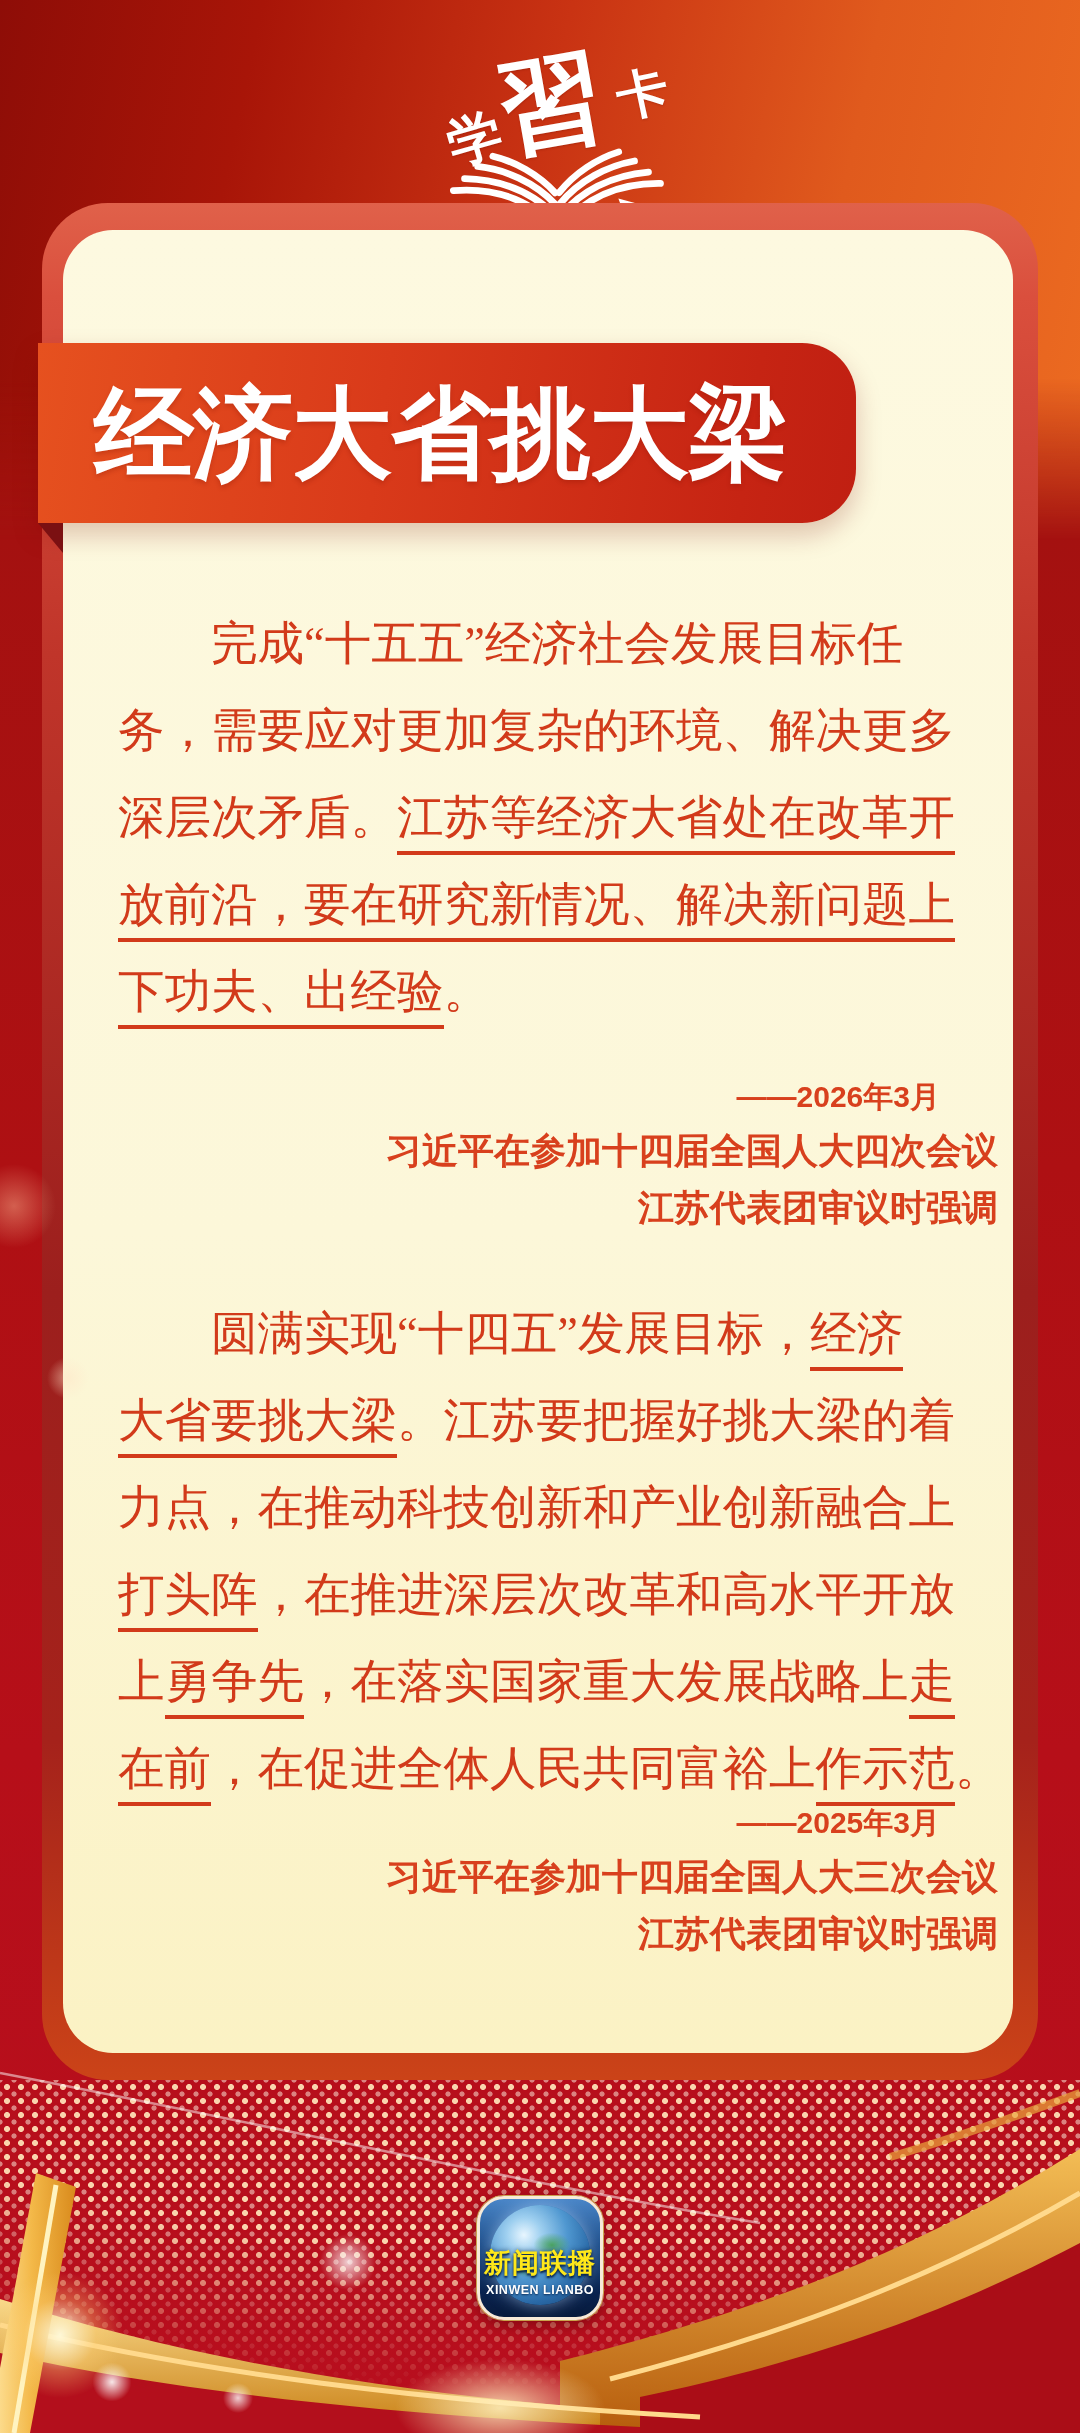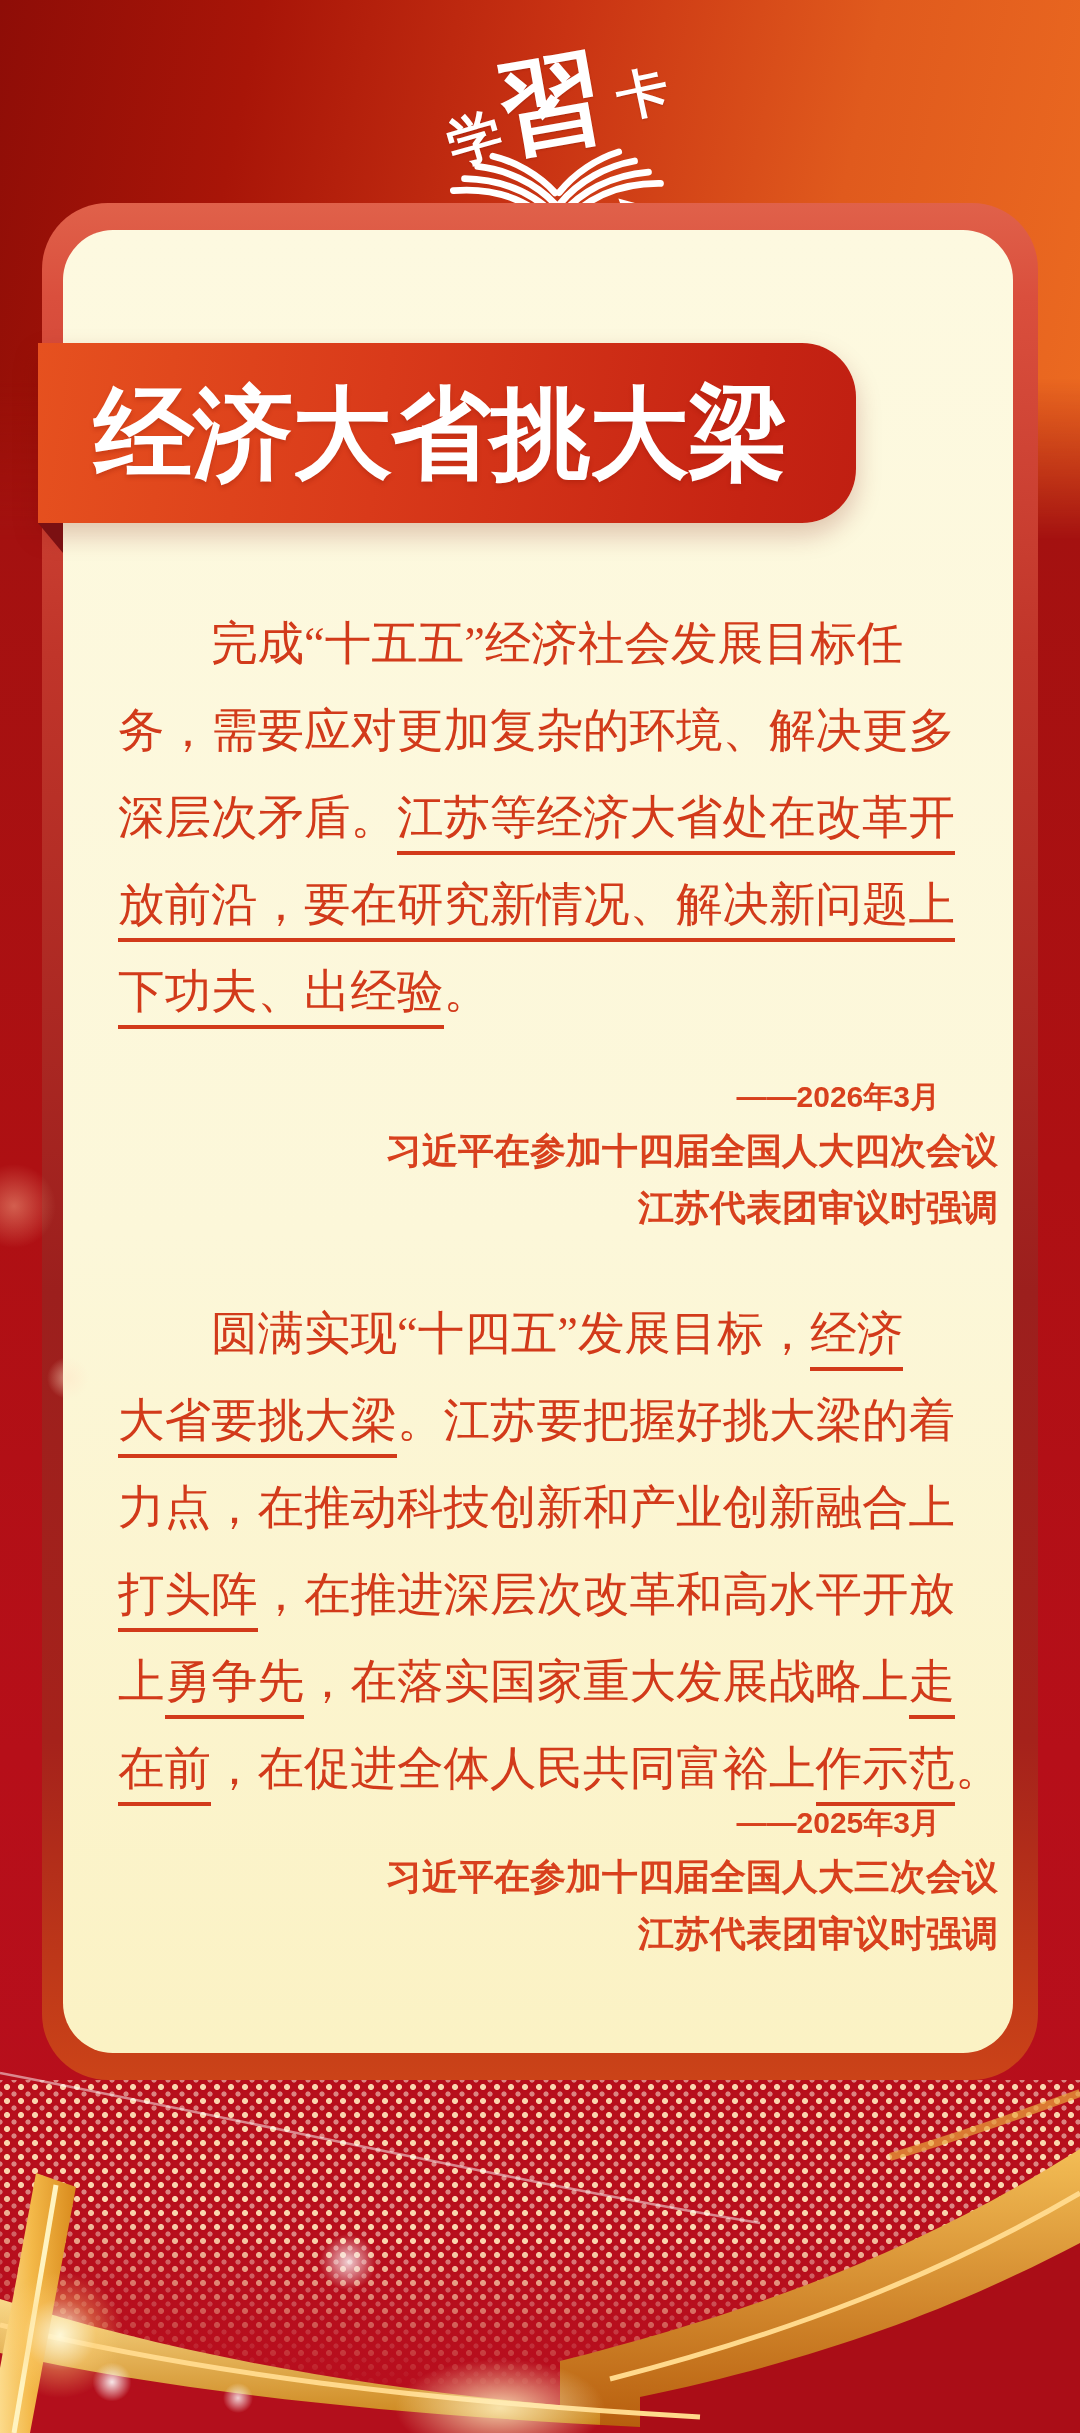--- a/index.html
+++ b/index.html
@@ -189,15 +189,20 @@
       <path d="M1080,140 C940,222 790,280 610,326" fill="none" stroke="#ffd98c" stroke-width="5"></path>
       <path d="M1080,40 C1020,62 958,84 890,104" fill="none" stroke="#eaa63c" stroke-width="8" opacity=".7"></path>
       <path d="M0,246 C170,300 360,336 600,356 L600,380 L0,380 Z" fill="url(#gB)"></path>
       <path d="M0,300 C180,340 400,362 640,374 L640,380 L0,380 Z" fill="#b30f1c"></path>
       <path d="M0,272 C200,320 420,348 700,364" fill="none" stroke="#ffd98c" stroke-width="5"></path>
       <path d="M-12,380 L36,120 L76,134 L30,380 Z" fill="url(#gA)"></path>
       <path d="M14,380 L56,132" fill="none" stroke="#fff3c0" stroke-width="5"></path>
       <path d="M0,20 C260,70 520,130 760,170" fill="none" stroke="rgba(255,255,255,.5)" stroke-width="2.5"></path>
     </svg>
     <div class="flares"></div>
+    <div class="xwlb">
+      <div class="globe"></div>
+      <div class="xwlb-cn">新闻联播</div>
+      <div class="xwlb-en">XINWEN LIANBO</div>
+    </div>
   </footer>
 
 </div>
 
 </body></html>

